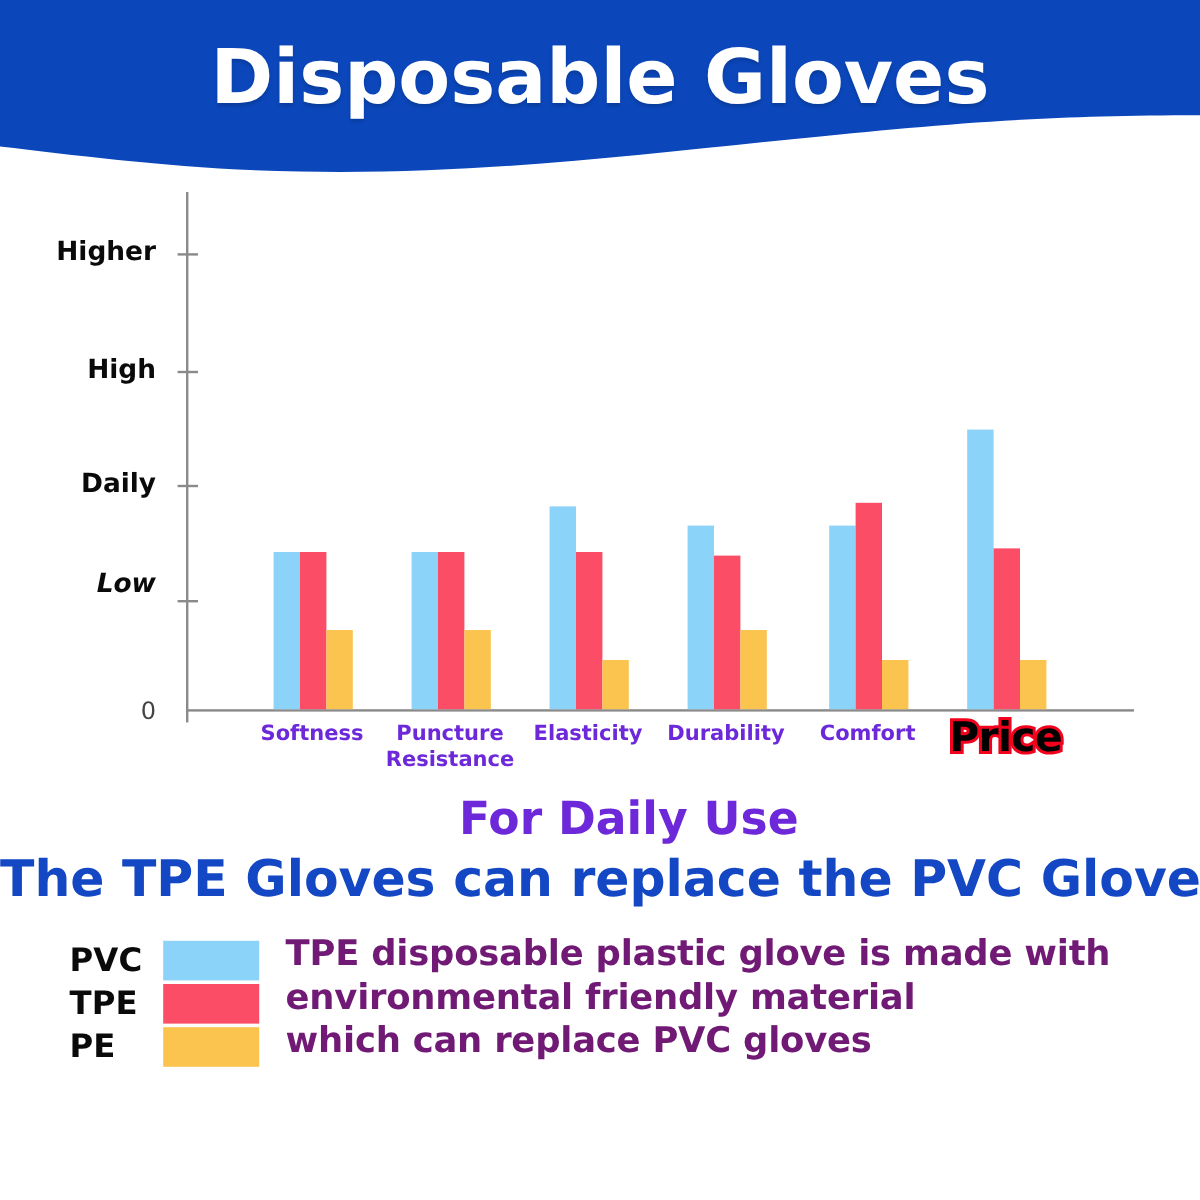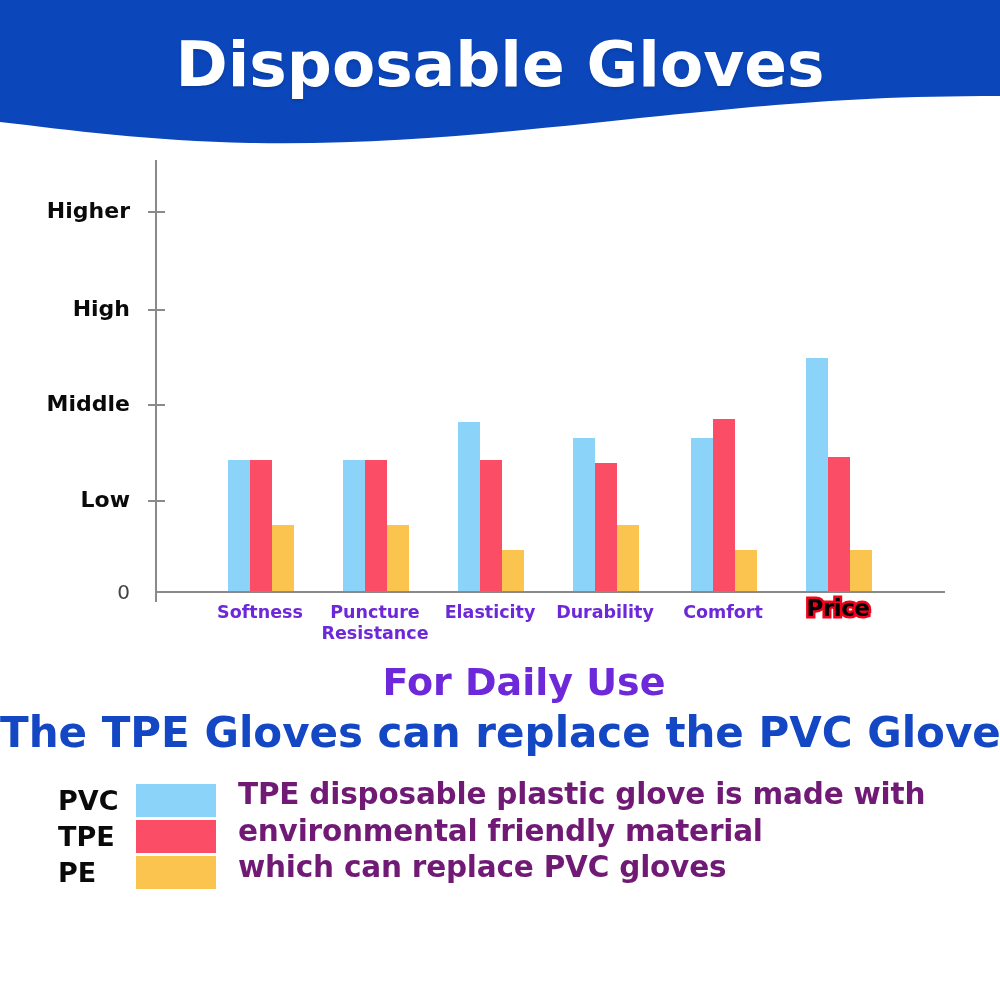--- a/index.html
+++ b/index.html
@@ -60,21 +60,21 @@
   .bar.pe{background:#FBC44F;}
 
   .xlabel{
     position:absolute;top:452px;
     text-align:center;
     font-size:17.5px;font-weight:bold;color:#6d28d9;
     line-height:1.18;
     white-space:pre-line;
   }
   .xlabel.price{
-    font-size:23px;
+    font-size:34px;
     font-weight:bold;
     color:#000000;
     top:445px;
     letter-spacing:-0.5px;
     -webkit-text-stroke:5px #f2021c;
     paint-order:stroke fill;
     text-shadow:none;
   }
 
   
@@ -133,24 +133,24 @@
       <div class="axis-y"></div>
       <div class="axis-x"></div>
 
       <div class="tick" style="top:61px;"></div>
       <div class="ylabel" style="top:50px;">Higher</div>
 
       <div class="tick" style="top:159px;"></div>
       <div class="ylabel" style="top:148px;">High</div>
 
       <div class="tick" style="top:254px;"></div>
-      <div class="ylabel" style="top:243px;">Middle</div>
+      <div class="ylabel" style="top:243px;">Daily</div>
 
       <div class="tick" style="top:350px;"></div>
-      <div class="ylabel" style="top:339px;">Low</div>
+      <div class="ylabel" style="top:326px;font-style:italic;">Low</div>
 
       <div class="ylabel-zero" style="top:432px;">0</div>
 
       <div class="bar pvc" style="left: 228px; height: 131px; background: rgb(139, 211, 248);"></div>
       <div class="bar tpe" style="left: 250px; height: 131px; background: rgb(251, 77, 102);"></div>
       <div class="bar pe" style="left: 272px; height: 66px; background: rgb(251, 196, 79);"></div>
       <div class="xlabel" style="left:190px;width:140px;">Softness</div>
 
       <div class="bar pvc" style="left: 343px; height: 131px; background: rgb(139, 211, 248);"></div>
       <div class="bar tpe" style="left: 365px; height: 131px; background: rgb(251, 77, 102);"></div>

